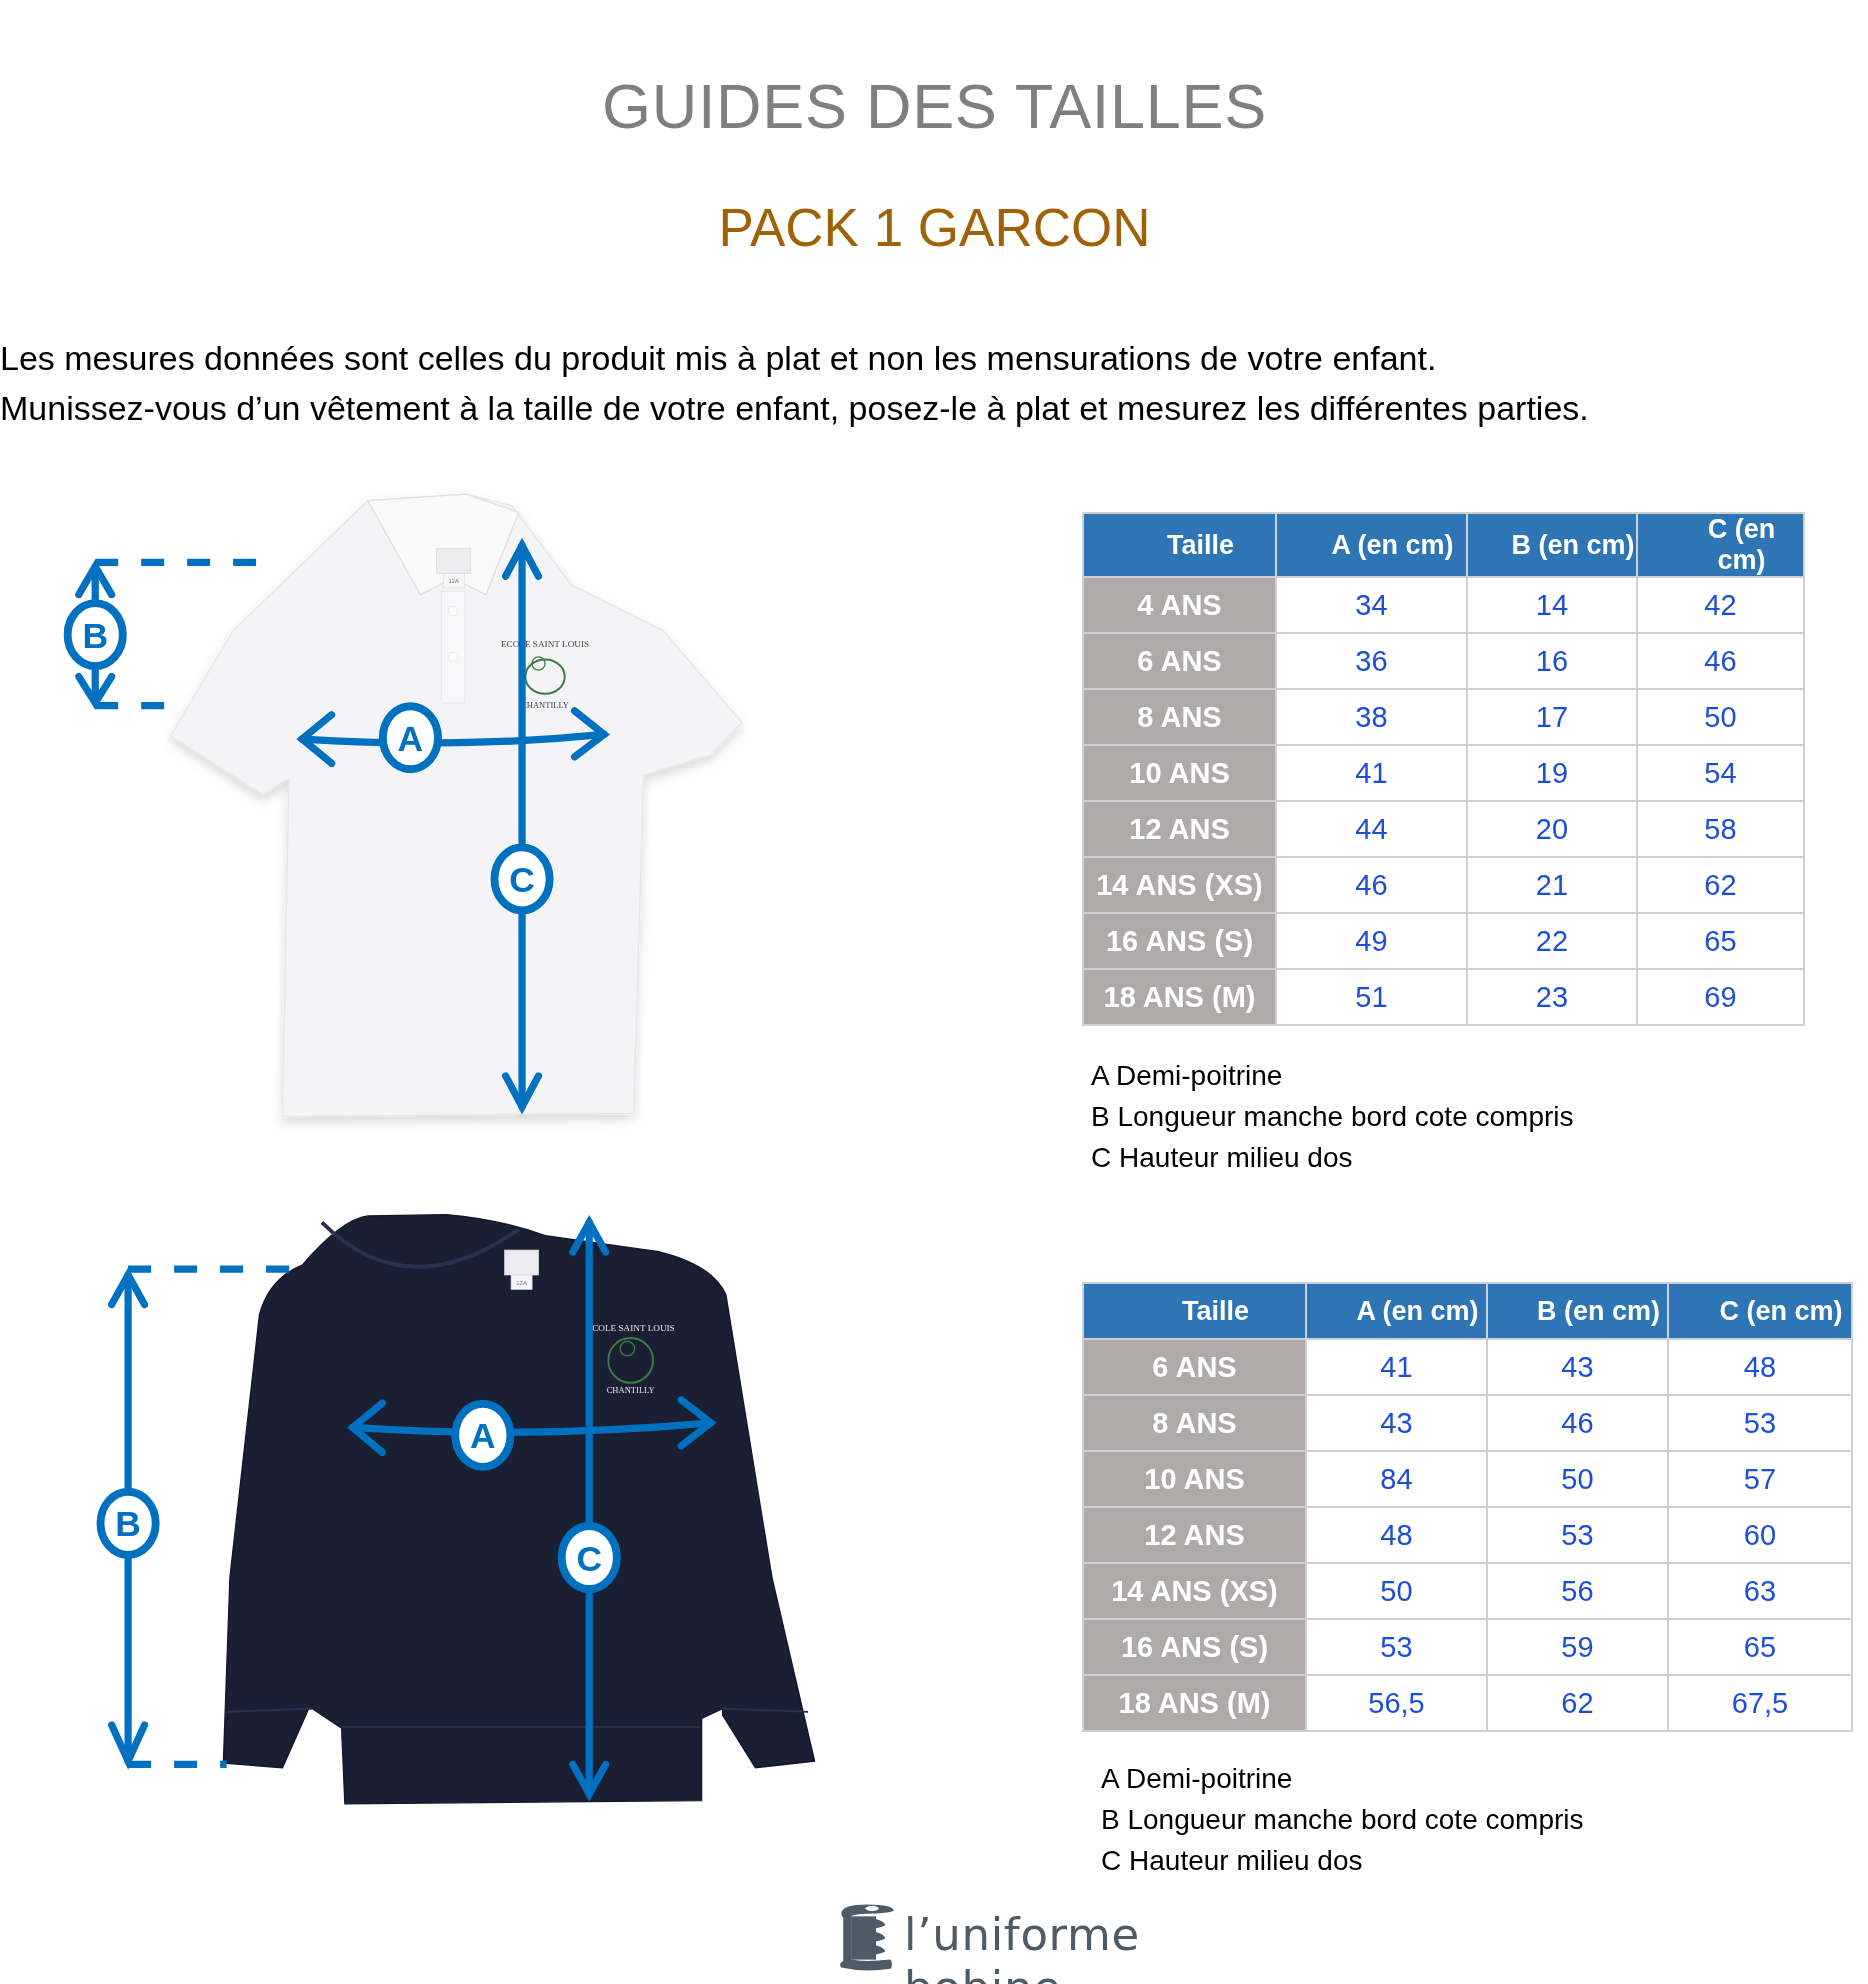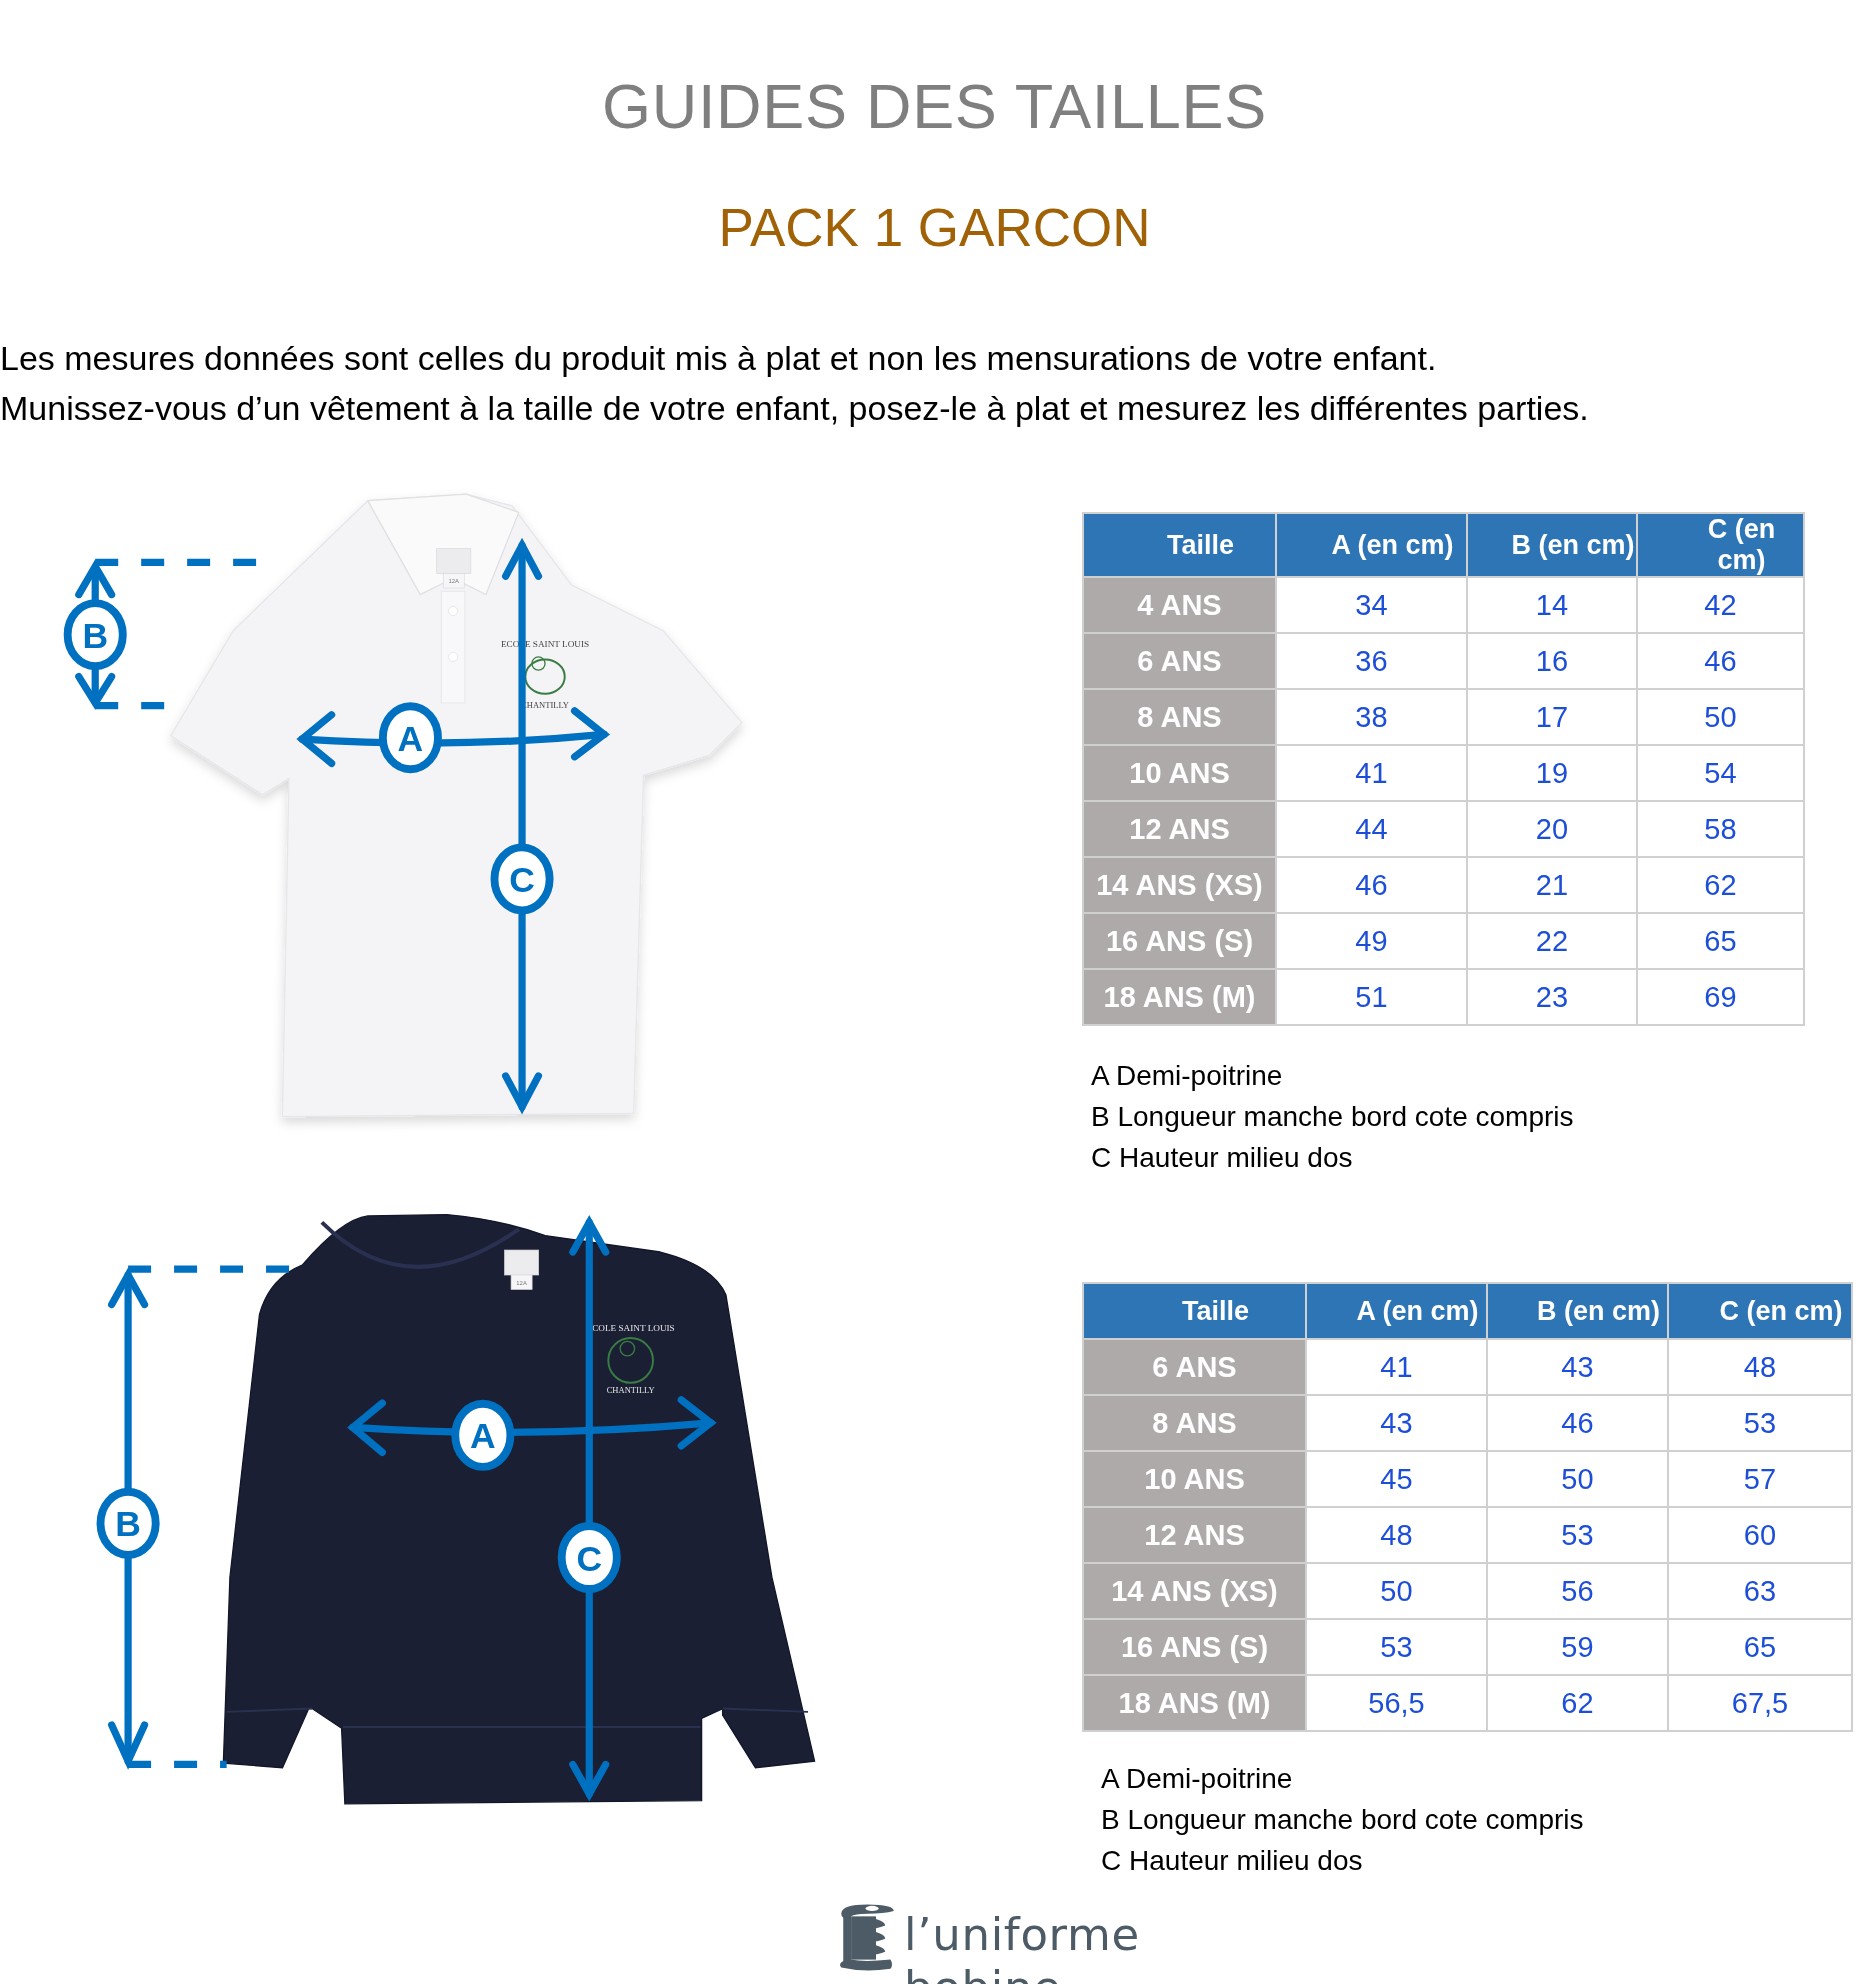--- a/index.html
+++ b/index.html
@@ -269,21 +269,21 @@
         <td class="val">48</td>
       </tr>
     <tr>
         <td class="size-label">8 ANS</td>
         <td class="val">43</td>
         <td class="val">46</td>
         <td class="val">53</td>
       </tr>
     <tr>
         <td class="size-label">10 ANS</td>
-        <td class="val">45</td>
+        <td class="val">84</td>
         <td class="val">50</td>
         <td class="val">57</td>
       </tr>
     <tr>
         <td class="size-label">12 ANS</td>
         <td class="val">48</td>
         <td class="val">53</td>
         <td class="val">60</td>
       </tr>
     <tr>

